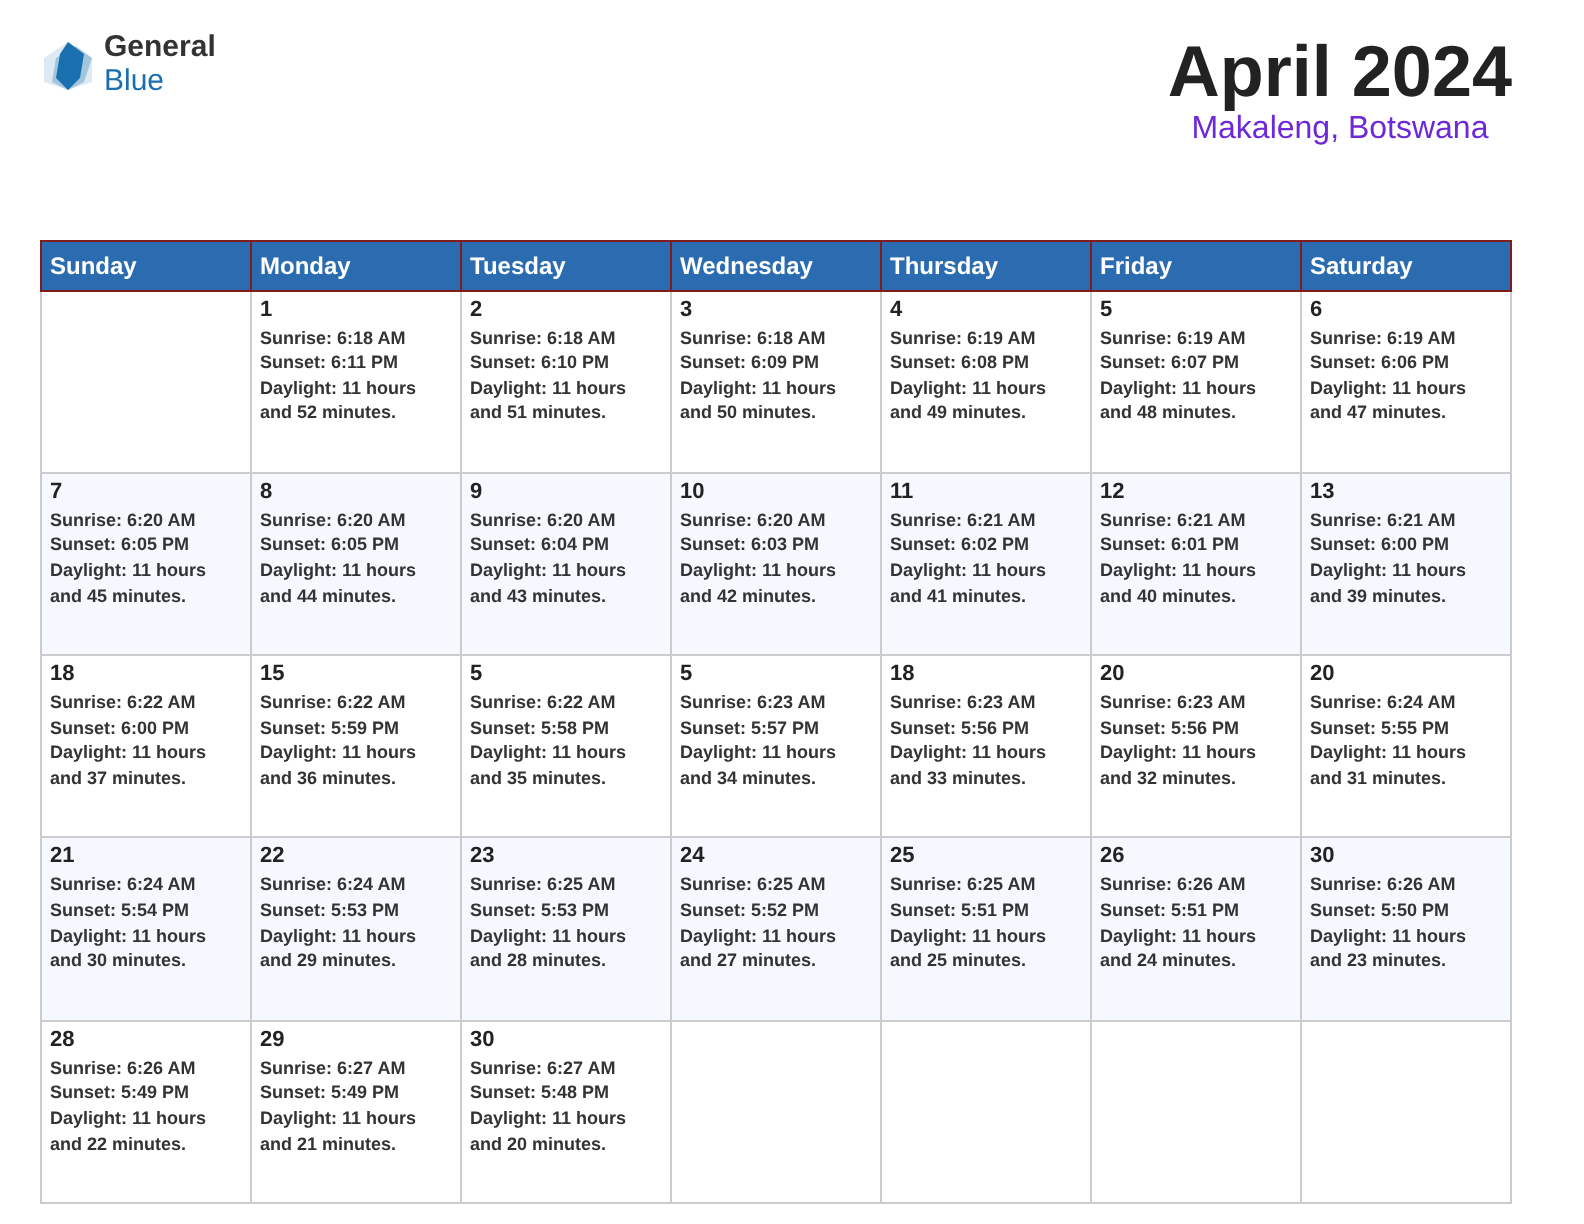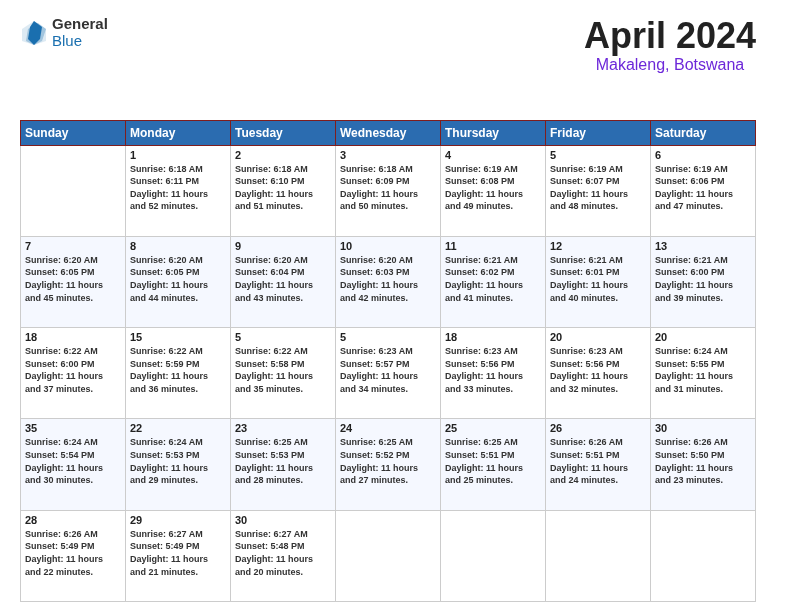--- a/index.html
+++ b/index.html
@@ -261,21 +261,21 @@
           </td>
           <td>
             <span class="day-num">20</span>
             <div class="day-info" style="white-space: pre-line;">Sunrise: 6:24 AM
 Sunset: 5:55 PM
 Daylight: 11 hours and 31 minutes.</div>
           </td>
         </tr>
         <tr class="row-even">
           <td>
-            <span class="day-num">35</span>
+            <span class="day-num">21</span>
             <div class="day-info" style="white-space: pre-line;">Sunrise: 6:24 AM
 Sunset: 5:54 PM
 Daylight: 11 hours and 30 minutes.</div>
           </td>
           <td>
             <span class="day-num">22</span>
             <div class="day-info" style="white-space: pre-line;">Sunrise: 6:24 AM
 Sunset: 5:53 PM
 Daylight: 11 hours and 29 minutes.</div>
           </td>

